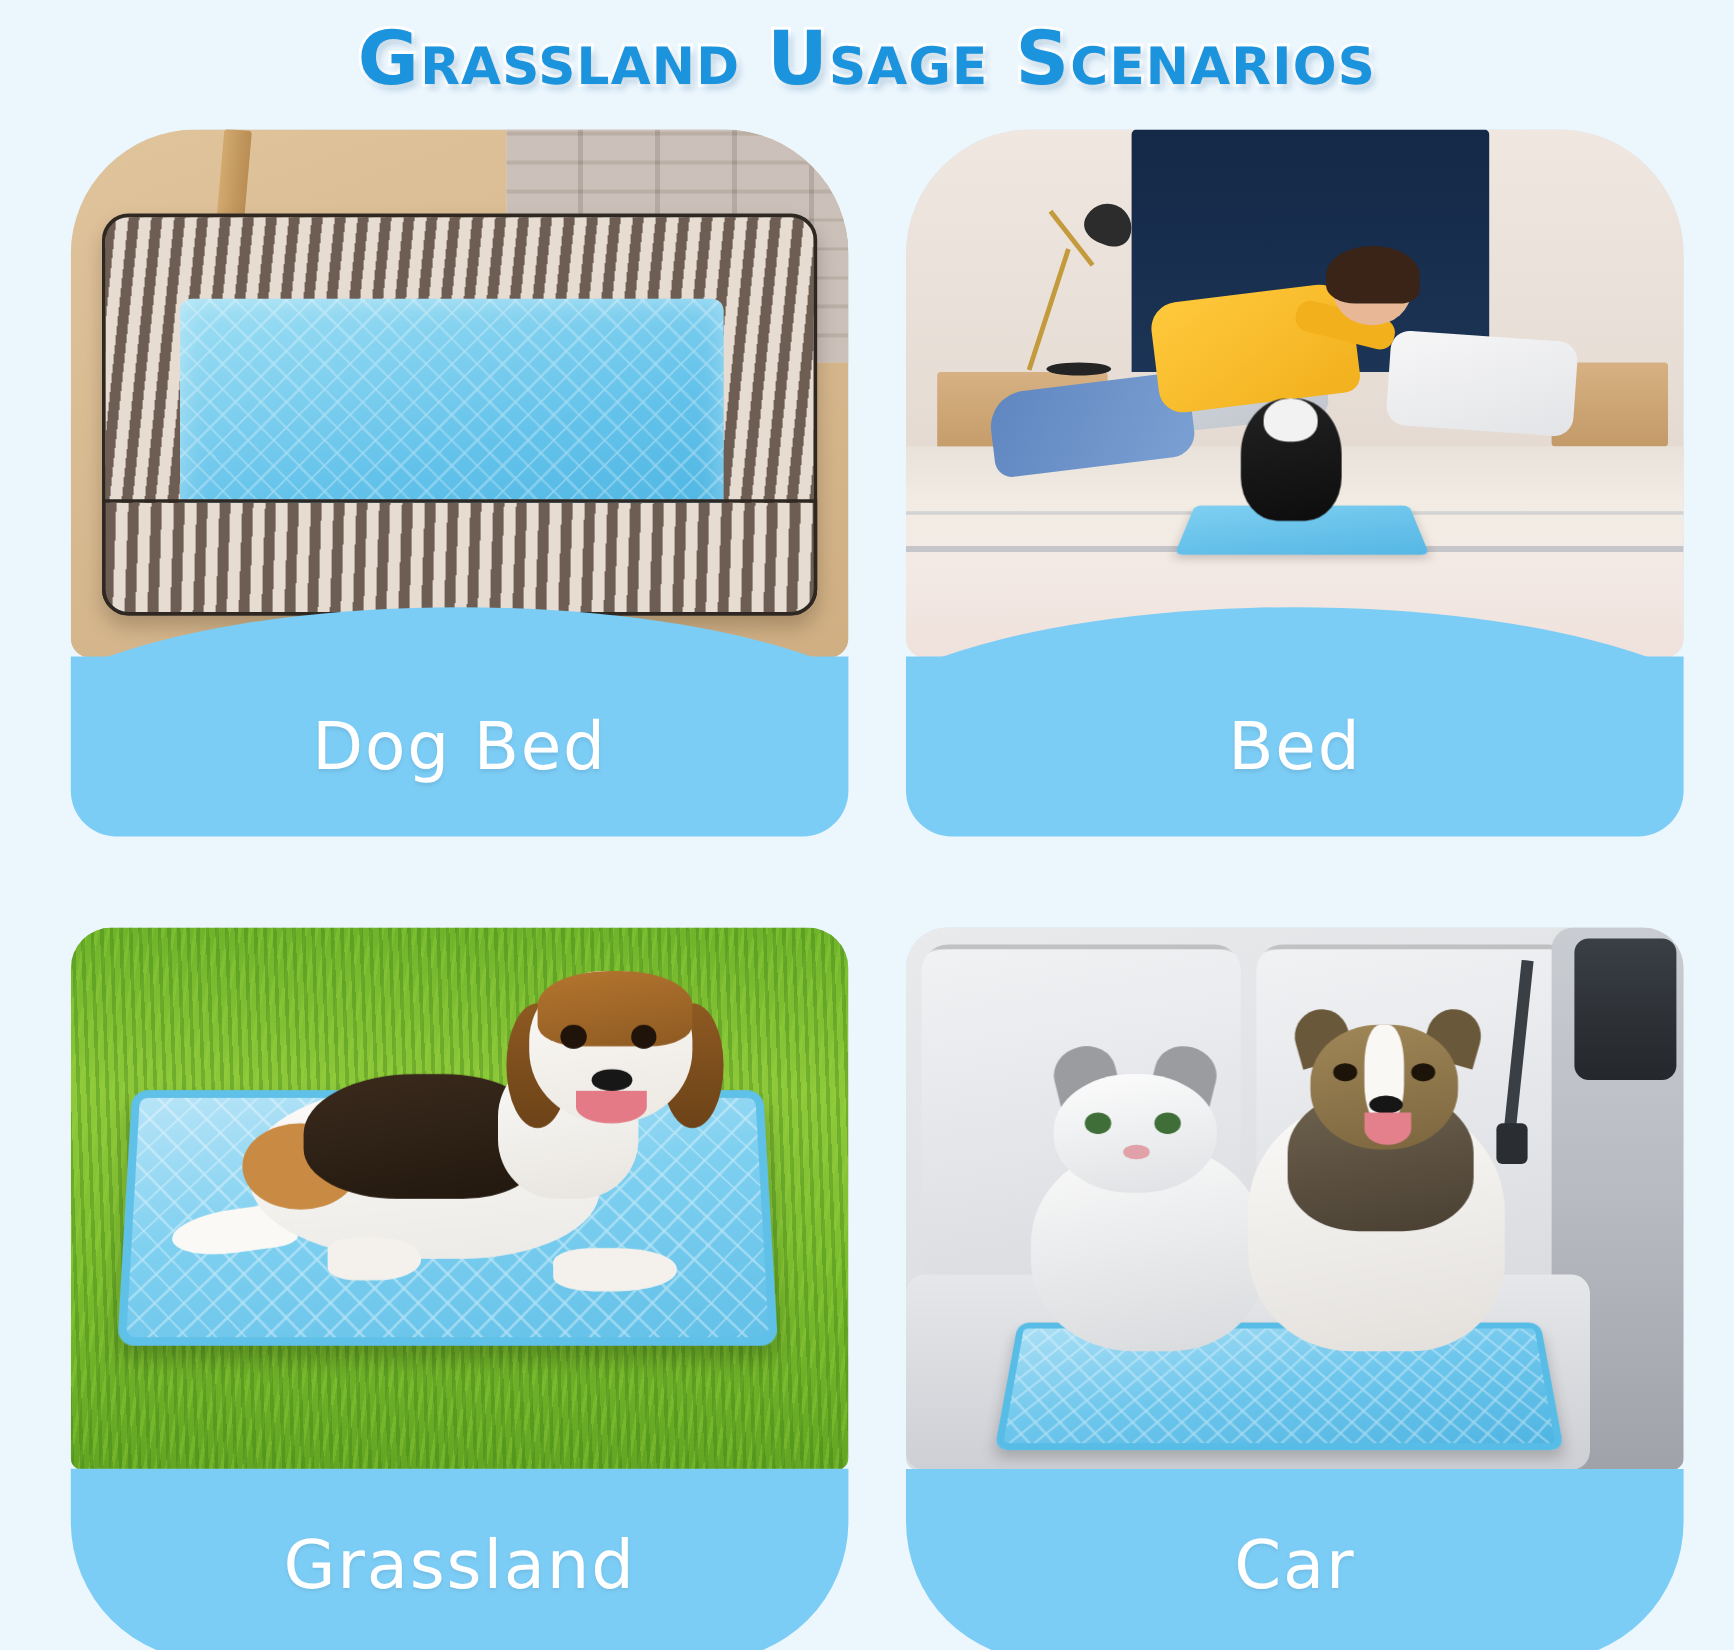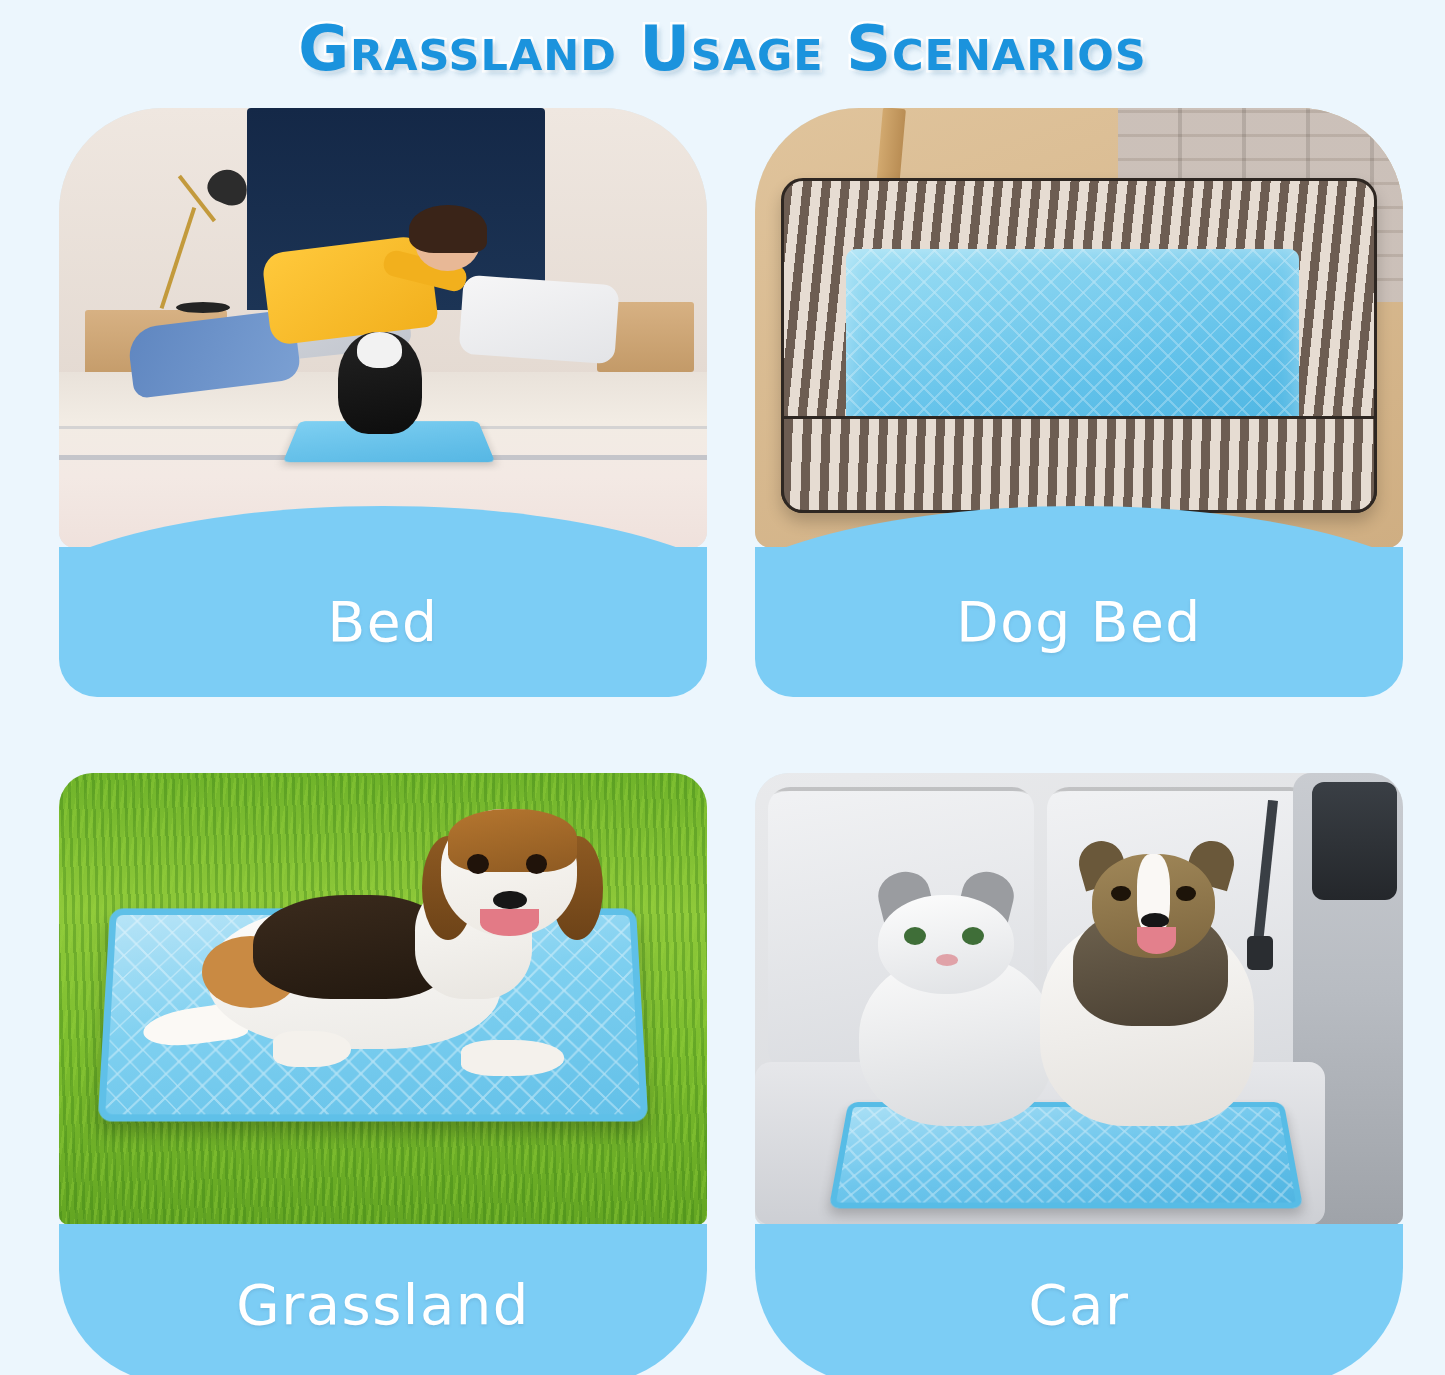--- a/index.html
+++ b/index.html
@@ -230,20 +230,39 @@
 
 <div class="title-bar">
   <div class="title-text">Grassland Usage Scenarios</div>
 </div>
 
 <div class="grid">
 
   <div class="card top">
     <div class="photo">
       <div class="scene">
+        <div class="s2-floor"></div>
+        <div class="s2-brick"></div>
+        <div class="s2-leg"></div>
+        <div class="s2-bedout"></div>
+        <div class="s2-bedin">
+          <div class="s2-quilt"></div>
+        </div>
+        <div class="s2-front"></div>
+      </div>
+      <div class="photo-curve"></div>
+    </div>
+    <div class="caption">
+      <span class="caption-label">Dog Bed</span>
+    </div>
+  </div>
+
+  <div class="card top">
+    <div class="photo">
+      <div class="scene">
         <div class="s1-wall"></div>
         <div class="s1-head"></div>
         <div class="s1-nightL"></div>
         <div class="s1-nightR"></div>
         <div class="s1-lampArm"></div>
         <div class="s1-lampArm2"></div>
         <div class="s1-lampHead"></div>
         <div class="s1-lampBase"></div>
         <div class="s1-bed"></div>
         <div class="s1-bedstripe"></div>
@@ -256,39 +275,20 @@
         <div class="s1-head2"></div>
         <div class="s1-hair"></div>
         <div class="s1-mat"></div>
         <div class="s1-dog"></div>
         <div class="s1-dogface"></div>
       </div>
       <div class="photo-curve"></div>
     </div>
     <div class="caption">
       <span class="caption-label">Bed</span>
-    </div>
-  </div>
-
-  <div class="card top">
-    <div class="photo">
-      <div class="scene">
-        <div class="s2-floor"></div>
-        <div class="s2-brick"></div>
-        <div class="s2-leg"></div>
-        <div class="s2-bedout"></div>
-        <div class="s2-bedin">
-          <div class="s2-quilt"></div>
-        </div>
-        <div class="s2-front"></div>
-      </div>
-      <div class="photo-curve"></div>
-    </div>
-    <div class="caption">
-      <span class="caption-label">Dog Bed</span>
     </div>
   </div>
 
   <div class="card bottom">
     <div class="photo">
       <div class="scene">
         <div class="s3-grass"></div>
         <div class="s3-mat">
           <div class="s3-matq"></div>
         </div>

